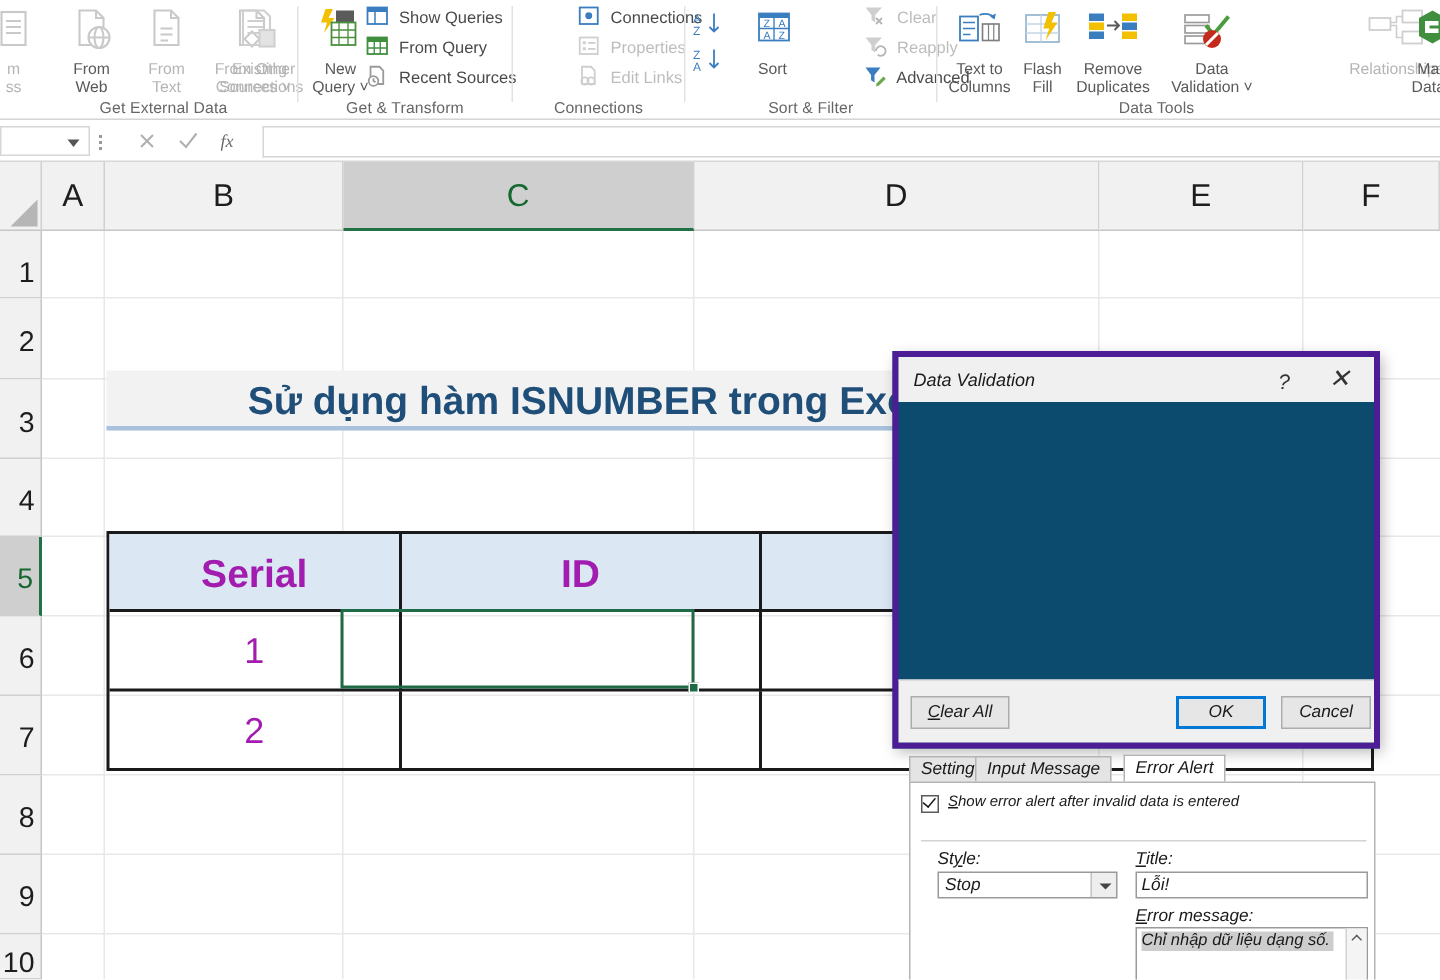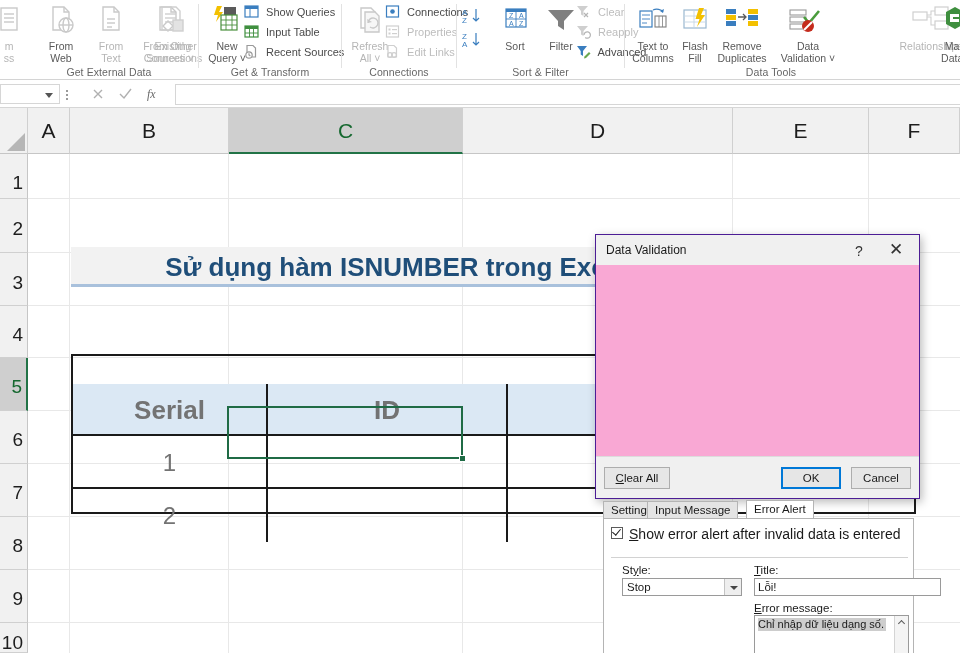--- a/index.html
+++ b/index.html
@@ -115,42 +115,42 @@
     white-space:nowrap; overflow:hidden;
   }
 
   #datatable {
     position:absolute; left:43px; top:200px; width:845px; height:160px;
     border:2px solid #1a1a1a;
   }
   .tcell {
     position:absolute; border-right:2px solid #1a1a1a;
     border-bottom:2px solid #1a1a1a;
-    text-align:center; font-size:24px; color:#737373;
-    overflow:hidden; white-space:nowrap;margin-top:28px;
+    text-align:center; font-size:24px; color:#a21caf;
+    overflow:hidden; white-space:nowrap;
   }
   .tcell.hdr { background:#dbe8f4; font-weight:bold; font-size:26px; }
   .tcell.lastcol { border-right:none; }
   .tcell.lastrow { border-bottom:none; }
 
   #selcell {
     position:absolute; left:199px; top:252px; width:236px; height:53px;
     border:2px solid #1f6b45; pointer-events:none;
   }
   #fillhandle {
     position:absolute; left:431px; top:301px; width:7px; height:7px;
     background:#1f6b45; border:1px solid #ffffff;
   }
 
   
   #dlg {
     position:absolute; left:595px; top:234px; width:325px; height:265px;
-    background:#f9a8d4; border:1px solid #4c1d95;
+    background:#0c4a6e; border:4px solid #4c1d95;
     box-shadow:2px 3px 9px rgba(0,0,0,0.28);
-    font-size:11.5px; color:#1a1a1a;
+    font-size:11.5px; color:#1a1a1a;font-style:italic;
   }
   #dlgtitlebar {
     position:absolute; left:0; top:0; width:100%; height:30px;
     background:#f0f0f0;
   }
   #dlgtitle {
     position:absolute; left:10px; top:8px; font-size:12px; color:#1a1a1a;
   }
   #dlghelp {
     position:absolute; right:46px; top:5px; width:28px; height:22px;
@@ -179,21 +179,21 @@
   #chkrow { position:absolute; left:7px; top:7px; }
   .cbox {
     position:absolute; left:0; top:1px; width:12px; height:12px;
     border:1px solid #5a5a5a; background:#fff;
   }
   .cbox .tick {
     position:absolute; left:2px; top:-1px; width:5px; height:8px;
     border-right:1.6px solid #1a1a1a; border-bottom:1.6px solid #1a1a1a;
     transform:rotate(40deg);
   }
-  #chklabel { position:absolute; left:18px; top:0; font-size:14px; white-space:nowrap; }
+  #chklabel { position:absolute; left:18px; top:0; font-size:10px; white-space:nowrap; }
   .ul { text-decoration:underline; }
   #grpline {
     position:absolute; left:7px; top:38px; width:297px; height:1px;
     background:#d2d2d2;
   }
   #grptext {
     position:absolute; left:7px; top:24px; font-size:11.5px;
     background:#ffffff; padding-right:4px; white-space:nowrap;
   }
   #stylelabel { position:absolute; left:18px; top:45px; font-size:11.5px; }
@@ -206,21 +206,21 @@
     position:absolute; right:0; top:0; width:17px; height:16px;
     background:#eeeeee; border-left:1px solid #c3c3c3;
   }
   #styledrop .carr {
     position:absolute; left:5px; top:7px;
     border-left:4px solid transparent; border-right:4px solid transparent;
     border-top:4px solid #444;
   }
   #titlelabel { position:absolute; left:150px; top:45px; font-size:11.5px; }
   #titlefield {
-    position:absolute; left:150px; top:59px; width:187px; height:18px;
+    position:absolute; left:150px; top:59px; width:155px; height:18px;
     border:1px solid #9a9a9a; background:#ffffff;
     font-size:11.5px; line-height:17px; padding-left:3px;
   }
   #msglabel { position:absolute; left:150px; top:83px; font-size:11.5px; }
   #msgbox {
     position:absolute; left:150px; top:96px; width:155px; height:72px;
     border:1px solid #9a9a9a; background:#ffffff;
   }
   #msgtext {
     position:absolute; left:3px; top:2px; width:128px;
@@ -367,54 +367,40 @@
         <svg width="15" height="15" viewBox="0 0 15 15">
             <rect x="1" y="2" width="13" height="11" fill="#fff" stroke="#3f8f3f" stroke-width="1.2"></rect>
             <rect x="1" y="2" width="13" height="3" fill="#3f8f3f"></rect>
             <g stroke="#3f8f3f" stroke-width="0.9">
               <line x1="5.5" y1="5" x2="5.5" y2="13"></line>
               <line x1="9.5" y1="5" x2="9.5" y2="13"></line>
               <line x1="1" y1="9" x2="14" y2="9"></line>
             </g>
           </svg>
       </span>
-      <span>Input Table</span>
+      <span>From Query</span>
     </div>
     <div class="smbtn" style="left:44px;top:43px;">
       <span class="si">
         <svg width="15" height="15" viewBox="0 0 15 15">
             <g fill="none" stroke="#9a9a9a" stroke-width="1.2">
               <path d="M3 1.5 h6 l2.5 2.5 v9 h-8.5 z"></path>
               <circle cx="5" cy="11" r="3.2" fill="#fff"></circle>
               <path d="M5 9.2 v1.8 l1.4 0.9"></path>
             </g>
           </svg>
       </span>
       <span>Recent Sources</span>
     </div>
     <div class="rgroup-label">Get &amp; Transform</div>
   </div>
 
   <div class="rgroup-sep" style="left:341px;"></div>
 
   <div class="rgroup" style="left:343px;width:112px;">
-    <div class="bigbtn dis" style="left:0;">
-      <span class="ic">
-        <svg width="54" height="36" viewBox="0 0 54 36">
-            <g fill="none" stroke="#c9c9c9" stroke-width="1.4">
-              <path d="M18 5 h10 l4 4 v16 h-14 z"></path>
-              <path d="M22 9 h10 l4 4 v16 h-14 z" fill="#f7f7f7"></path>
-              <path d="M25 20 a5 5 0 1 1 2 4"></path>
-              <path d="M24 16 l1 4 l4 -1" fill="#c9c9c9" stroke="none"></path>
-            </g>
-          </svg>
-      </span>
-      <span>Refresh</span><br>
-      <span>All ˅</span>
-    </div>
     <div class="smbtn" style="left:42px;top:3px;">
       <span class="si">
         <svg width="15" height="15" viewBox="0 0 15 15">
             <rect x="1.5" y="2" width="12" height="11" fill="#fff" stroke="#3a7ebf" stroke-width="1.2"></rect>
             <circle cx="7.5" cy="7.5" r="2.3" fill="#3a7ebf"></circle>
           </svg>
       </span>
       <span>Connections</span>
     </div>
     <div class="smbtn dis" style="left:42px;top:23px;">
@@ -476,28 +462,20 @@
               <line x1="28" y1="9" x2="28" y2="24"></line>
               <line x1="18" y1="16" x2="38" y2="16"></line>
             </g>
             <text x="21" y="15" font-size="7" fill="#3a7ebf" font-family="Liberation Sans">Z</text>
             <text x="31" y="15" font-size="7" fill="#3a7ebf" font-family="Liberation Sans">A</text>
             <text x="21" y="23" font-size="7" fill="#3a7ebf" font-family="Liberation Sans">A</text>
             <text x="31" y="23" font-size="7" fill="#3a7ebf" font-family="Liberation Sans">Z</text>
           </svg>
       </span>
       <span>Sort</span>
-    </div>
-    <div class="bigbtn" style="left:76px;">
-      <span class="ic">
-        <svg width="54" height="36" viewBox="0 0 54 36">
-            <path d="M14 7 h26 l-10 11 v9 l-6 -4 v-5 z" fill="#7f7f7f"></path>
-          </svg>
-      </span>
-      <span>Filter</span>
     </div>
     <div class="smbtn dis" style="left:118px;top:3px;">
       <span class="si">
         <svg width="15" height="15" viewBox="0 0 15 15">
             <path d="M1 2 h11 l-4.5 5 v5 l-2.5 -1.6 v-3.4 z" fill="#cfcfcf"></path>
             <path d="M8 9 l4 4 M12 9 l-4 4" stroke="#b5b5b5" stroke-width="1.2"></path>
           </svg>
       </span>
       <span>Clear</span>
     </div>

